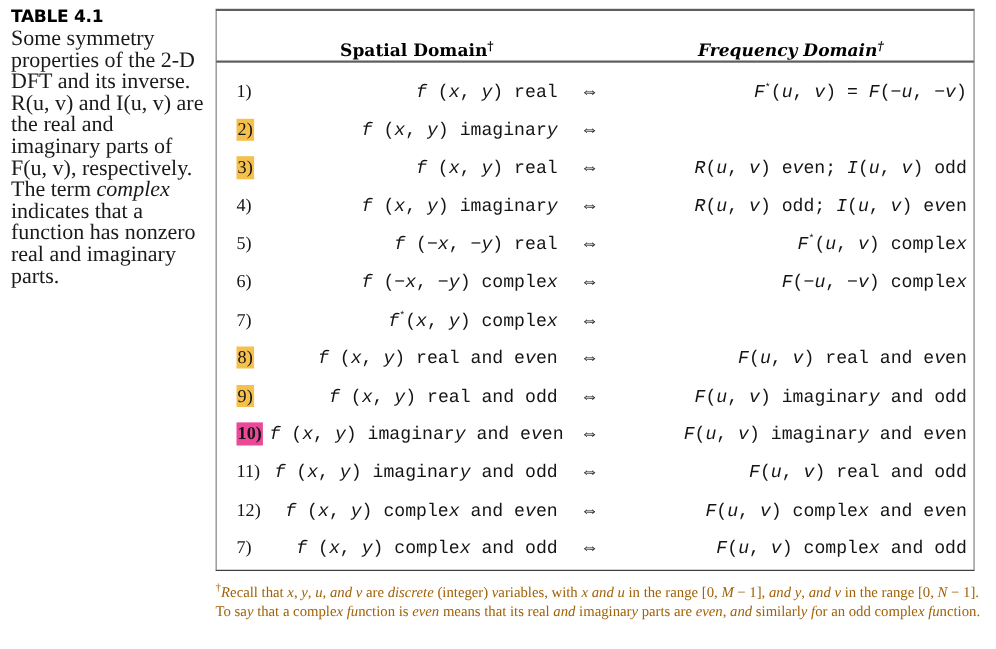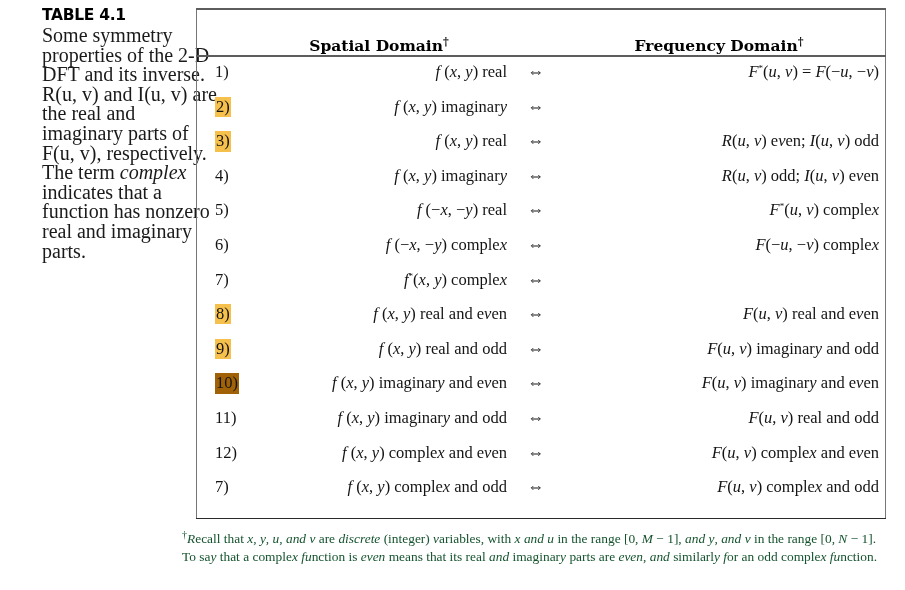--- a/index.html
+++ b/index.html
@@ -15,21 +15,20 @@
     color: #141414;
     overflow: hidden;
   }
 
   
   #caption {
     position: absolute;
     left: 10px;
     top: 6px;
     width: 176px;
-    margin-left: 32px;
   }
   #caption .tbl-label {
     font-family: "DejaVu Sans", "Liberation Sans", sans-serif;
     font-weight: bold;
     font-size: 15.5px;
     letter-spacing: -0.3px;
     line-height: 19px;
     color: #000;
     margin-bottom: 1px;
   }
@@ -68,21 +67,21 @@
   .head-cell {
     font-family: "DejaVu Serif", "Liberation Serif", serif;
     font-weight: bold;
     font-size: 15.5px;
     text-align: center;
     color: #000;
   }
   .head-num   { width: 48px; }
   .head-sp    { width: 268px; }
   .head-arrow { width: 46px; }
-  .head-freq  { width: 320px; }
+  .head-freq  { width: 320px; font-style: italic; }
   .dag { font-size: 11px; vertical-align: super; }
 
   
   .rows { padding-top: 5px; padding-bottom: 6px; }
   .row {
     display: flex;
     align-items: baseline;
     height: 34.6px;
     font-size: 16.5px;
   }
@@ -114,31 +113,31 @@
   }
   .c-freq {
     width: 320px;
     text-align: right;
     padding-left: 14px;
     box-sizing: border-box;
     white-space: nowrap;
   }
 
   
-  .c-spatial, .c-freq { font-family: Liberation Serif, serif; }
+  .c-spatial, .c-freq { font-family: Liberation Mono, monospace; margin-top: 12px; }
 
   
   #footnote {
     position: absolute;
-    left: 182px;
+    left: 196px;
     top: 526px;
     width: 706px;
     font-size: 13.4px;
     line-height: 17.4px;
-    color: #14532d;
+    color: #a16207;
     font-family: "Liberation Serif", "DejaVu Serif", serif;
   }
   #footnote .fdag {
     font-size: 10px;
     vertical-align: super;
   }
   #footnote i { font-style: italic; }
 </style>
 </head>
 <body>
@@ -214,21 +213,21 @@
         <div class="c-arrow">⇔</div>
         <div class="c-freq"><i>F</i>(<i>u</i>, <i>v</i>) real and e<i>v</i>en</div>
       </div>
       <div class="row">
         <div class="c-num"><span class="hl" style="background: rgb(246, 192, 76);">9)</span></div>
         <div class="c-spatial"><i>f</i> (<i>x</i>, <i>y</i>) real and odd</div>
         <div class="c-arrow">⇔</div>
         <div class="c-freq"><i>F</i>(<i>u</i>, <i>v</i>) imaginar<i>y</i> and odd</div>
       </div>
       <div class="row">
-        <div class="c-num"><span class="hl" style="background: #a16207;">10)</span></div>
+        <div class="c-num"><span class="hl" style="background: #ec4899; font-weight: bold;">10)</span></div>
         <div class="c-spatial"><i>f</i> (<i>x</i>, <i>y</i>) imaginar<i>y</i> and e<i>v</i>en</div>
         <div class="c-arrow">⇔</div>
         <div class="c-freq"><i>F</i>(<i>u</i>, <i>v</i>) imaginar<i>y</i> and e<i>v</i>en</div>
       </div>
       <div class="row">
         <div class="c-num">11)</div>
         <div class="c-spatial"><i>f</i> (<i>x</i>, <i>y</i>) imaginar<i>y</i> and odd</div>
         <div class="c-arrow">⇔</div>
         <div class="c-freq"><i>F</i>(<i>u</i>, <i>v</i>) real and odd</div>
       </div>

